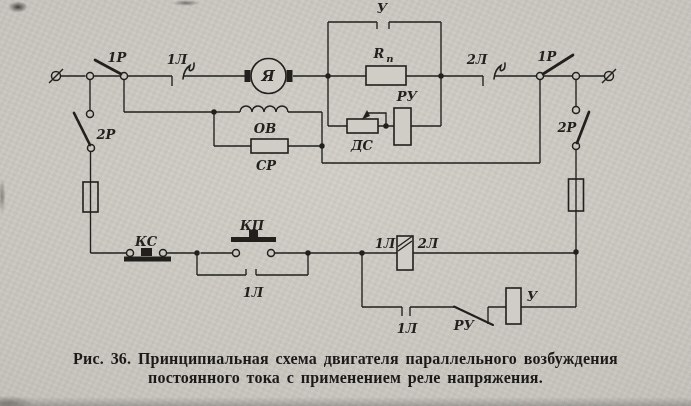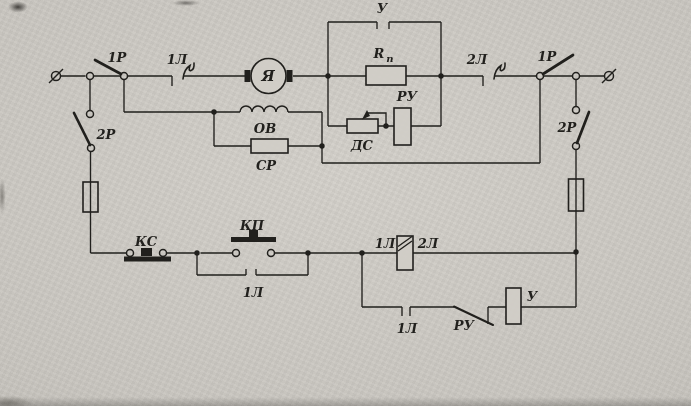--- a/index.html
+++ b/index.html
@@ -187,15 +187,16 @@
       <circle class="node" cx="322" cy="146" r="2.7"></circle>
       <circle class="node" cx="386" cy="126" r="2.7"></circle>
       <circle class="node" cx="197" cy="253" r="2.7"></circle>
       <circle class="node" cx="308" cy="253" r="2.7"></circle>
       <circle class="node" cx="362" cy="253" r="2.7"></circle>
       <circle class="node" cx="576" cy="252" r="2.7"></circle>
     </g>
   </svg>
 
   <div id="caption">
-    <br>
+    <span>Рис. 36. Принципиальная схема двигателя параллельного возбуждения</span><br>
+    <span>постоянного тока с применением реле напряжения.</span>
   </div>
 </div>
 
 </body></html>

